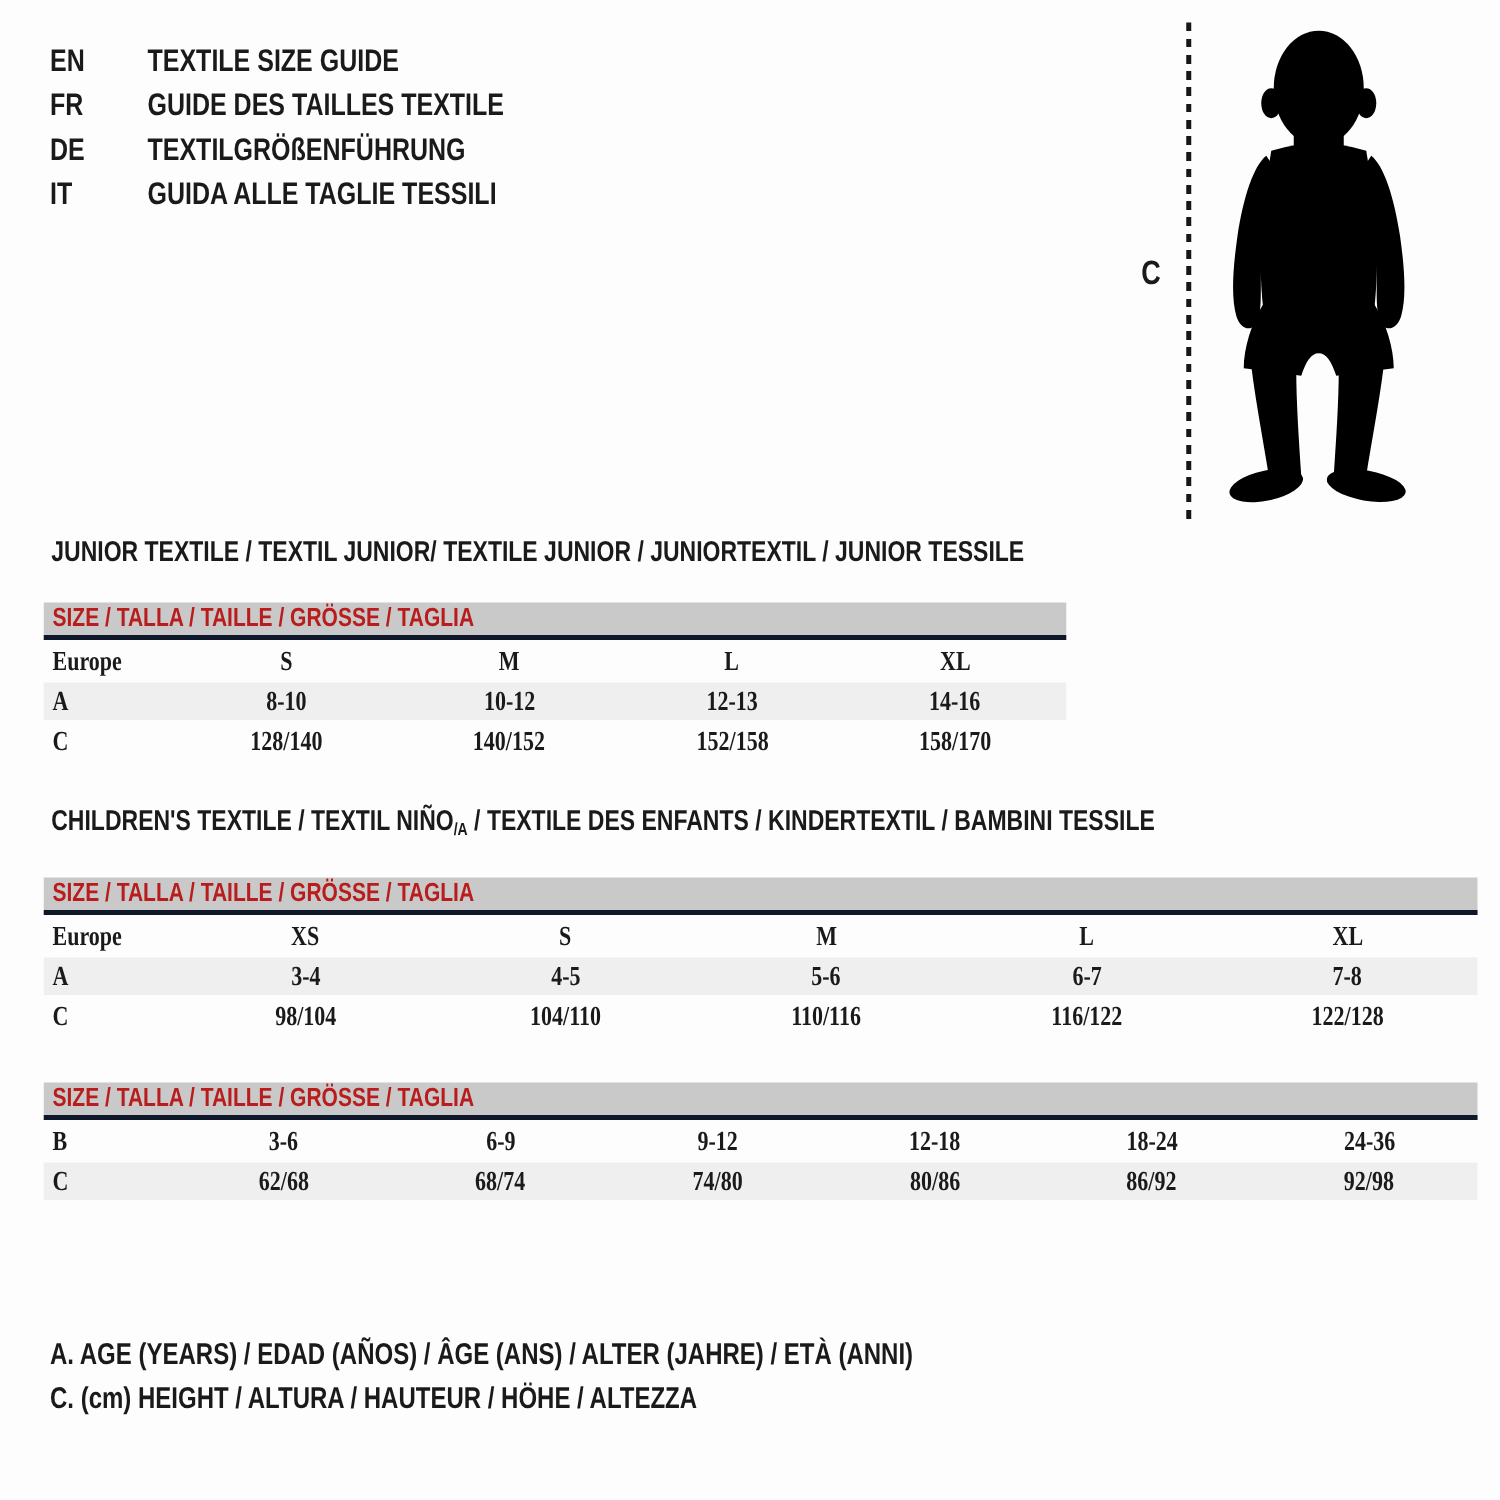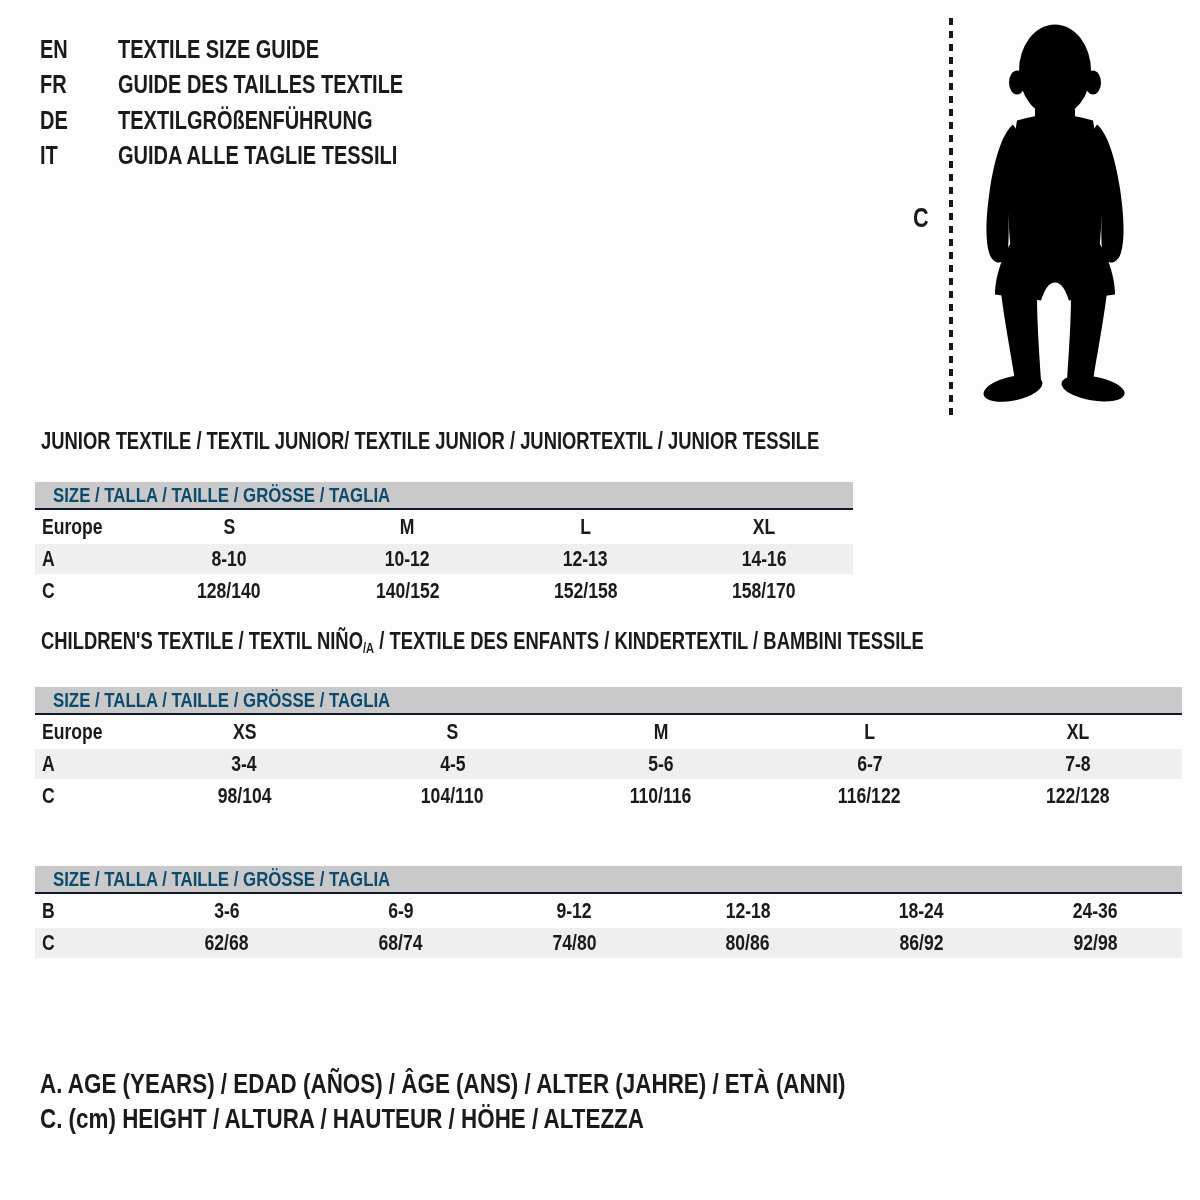--- a/index.html
+++ b/index.html
@@ -20,35 +20,35 @@
   
   .figure{position:absolute;left:905px;top:0;width:260px;height:430px;}
   .dash-line{position:absolute;left:44px;top:18px;width:4px;height:398px;
     background:repeating-linear-gradient(to bottom,#161616 0 7px,transparent 7px 13px);}
   .c-label{position:absolute;left:8px;top:203px;font-size:27px;}
   .figure svg{position:absolute;left:62px;top:18px;}
 
   
   .section{position:absolute;}
   #sec-junior{left:35px;top:428px;width:818px;}
-  #sec-children{left:35px;top:628px;width:1147px;}
+  #sec-children{left:35px;top:643px;width:1147px;}
   #sec-babies{left:35px;top:842px;width:1147px;}
   .section-title{font-size:23px;line-height:26px;padding-left:6px;}
   .section-title .sub{font-size:14px;vertical-align:-4px;}
-  .size-bar{height:26px;line-height:26px;background:#c9c9c9;border-bottom:2px solid #0f172a;
-    padding-left:18px;font-size:21px;color:#0c4a6e;}
+  .size-bar{height:26px;line-height:26px;background:#c9c9c9;border-bottom:4px solid #0f172a;
+    padding-left:7px;font-size:21px;color:#b91c1c;}
   .mt28{margin-top:28px;} .mt26{margin-top:26px;} .mt24{margin-top:24px;}
-  .trow{display:flex;height:30px;margin-top:2px;align-items:center;font-size:22px;}
+  .trow{display:flex;height:30px;margin-top:2px;align-items:center;font-size:22px;font-family:Liberation Serif, serif;}
   .trow.shaded{background:#efefef;}
   .tlab{width:105px;padding-left:7px;box-sizing:border-box;}
   .tcell{flex:1;text-align:center;}
 
   
   .legend{position:absolute;left:40px;top:1066px;}
-  .legend-line{height:35px;line-height:35px;font-size:28px;}
+  .legend-line{height:35px;line-height:35px;font-size:24px;}
 </style>
 </head>
 <body>
 
 <div class="langs">
   <div class="lang-row">
     <span class="lang-code cx">EN</span>
     <span class="cx">TEXTILE SIZE GUIDE</span>
   </div>
   <div class="lang-row">

